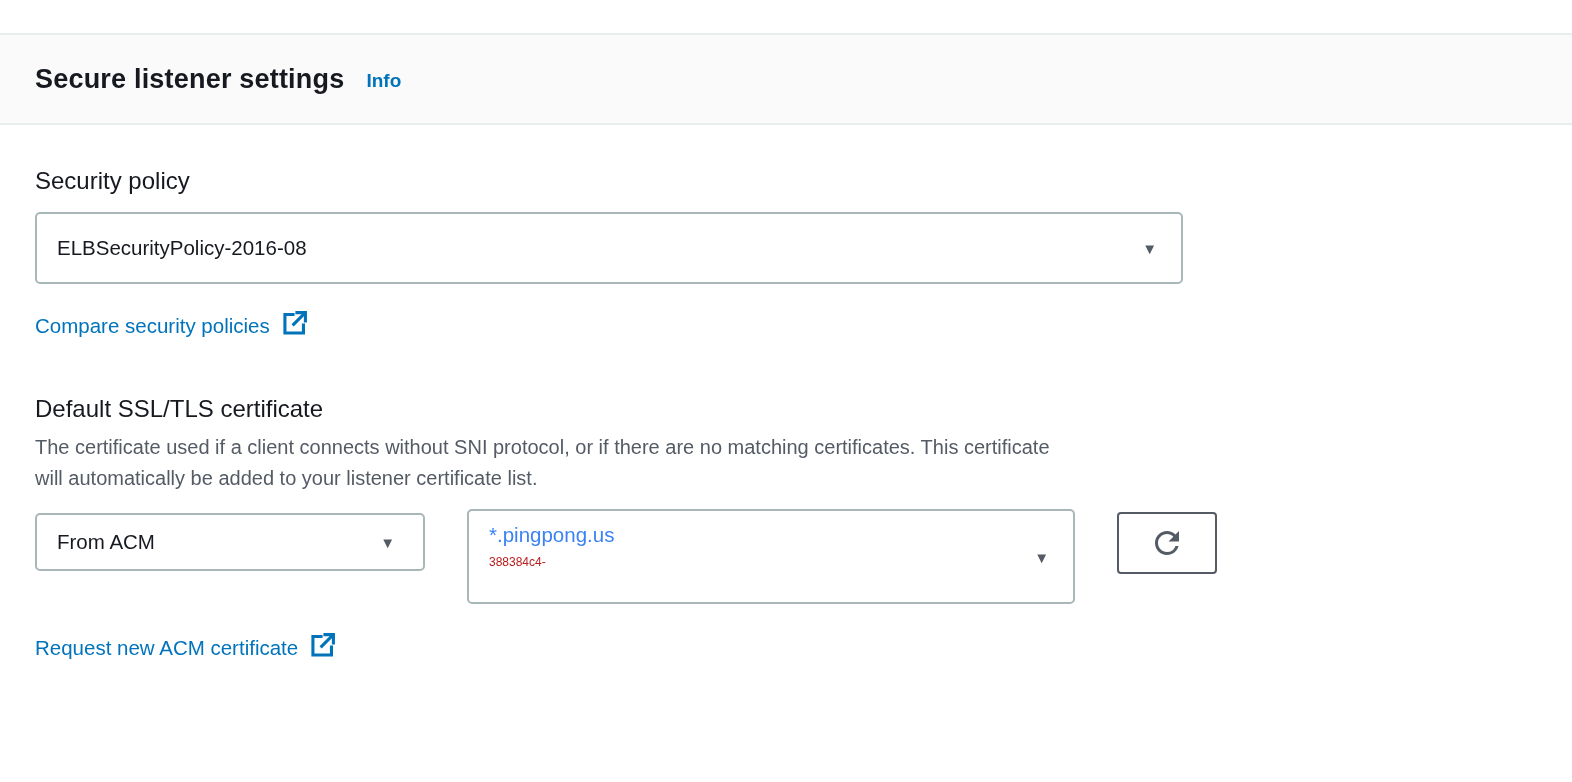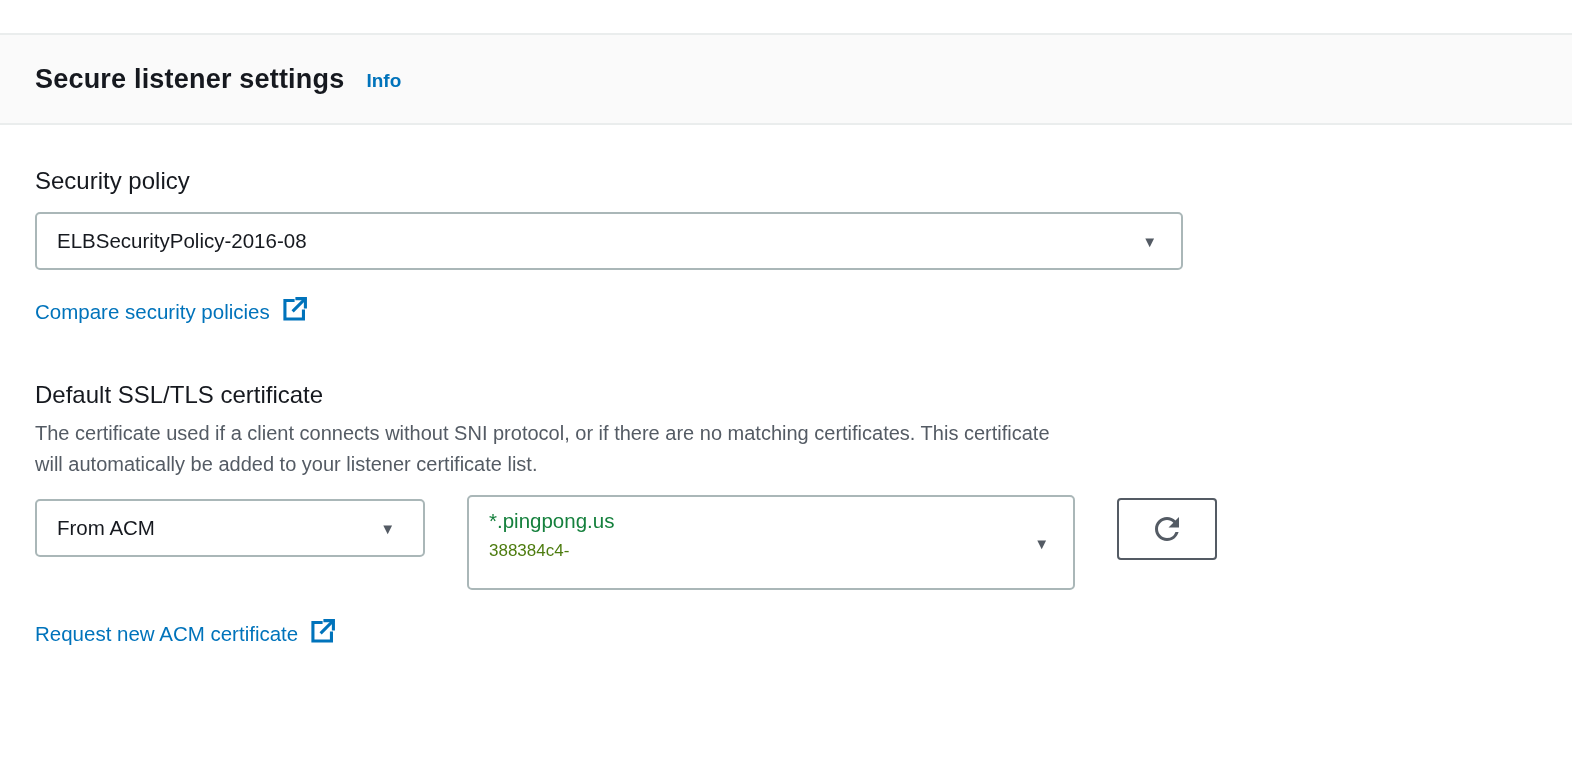--- a/index.html
+++ b/index.html
@@ -48,21 +48,21 @@
     line-height: 31px;
   }
   .select {
     position: relative;
     border: 2px solid #aab7b8;
     border-radius: 5px;
     background: #ffffff;
     cursor: pointer;
   }
   .select-lg {
-    width: 1148px; height: 58px;
+    width: 1148px; height: 72px;
     margin-top: 17px;
     display: flex; align-items: center;
     padding: 0 20px;
   }
   .select-value { font-size: 20.5px; color: #16191f; }
   .dropdown-arrow {
     position: absolute;
     right: 24px;
     top: 50%;
     transform: translateY(-50%);
@@ -91,22 +91,22 @@
     margin-top: 4px;
     display: flex; align-items: center;
     padding: 0 20px;
   }
   .select-source .dropdown-arrow { right: 28px; }
   .select-cert {
     width: 608px; height: 95px;
     margin-left: 42px;
     padding: 12px 20px 0 20px;
   }
-  .cert-name { font-size: 20.5px; color: #15803d; }
-  .cert-id { font-size: 17px; color: #4d7c0f; margin-top: 8px; }
+  .cert-name { font-size: 20.5px; color: #3b82f6; }
+  .cert-id { font-size: 12px; color: #b91c1c; margin-top: 8px; }
   .refresh-btn {
     margin-left: 42px;
     margin-top: 3px;
     width: 100px; height: 62px;
     background: #ffffff;
     border: 2px solid #545b64;
     border-radius: 4px;
     display: flex; align-items: center; justify-content: center;
     cursor: pointer;
     padding: 0;

